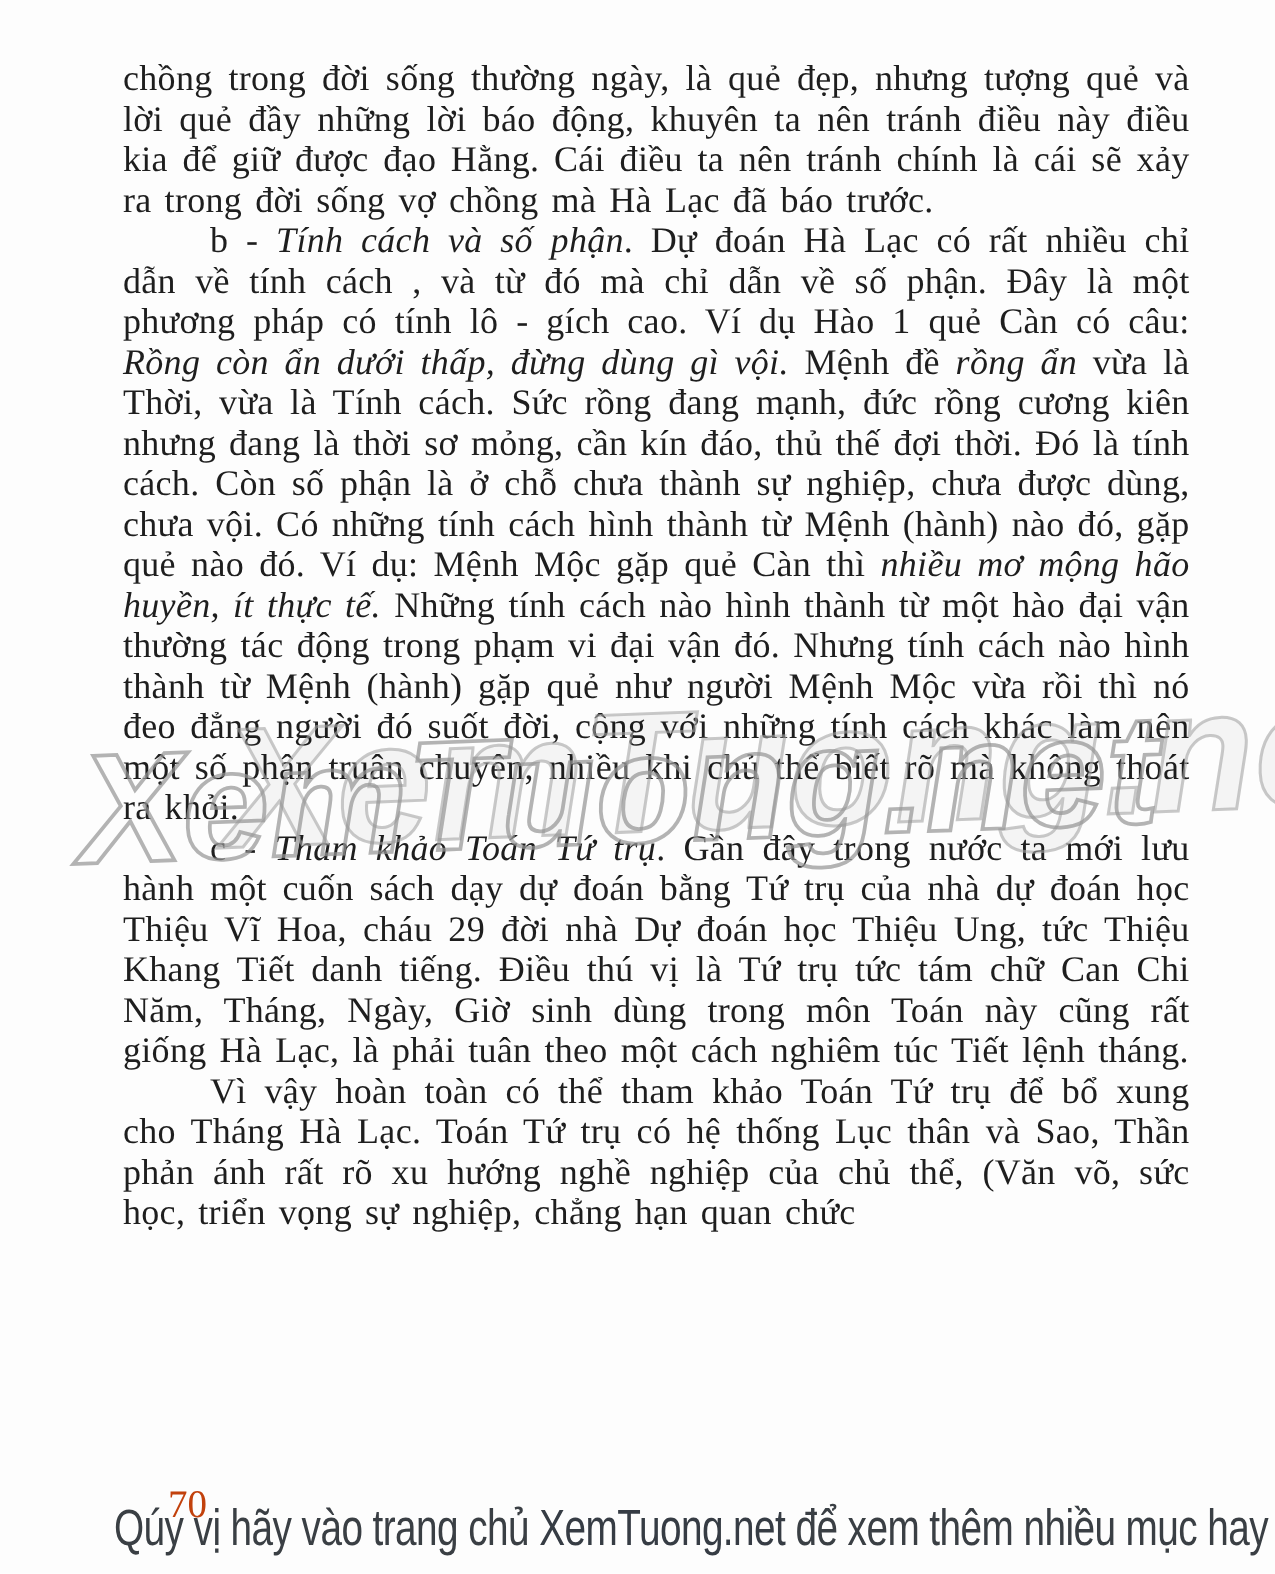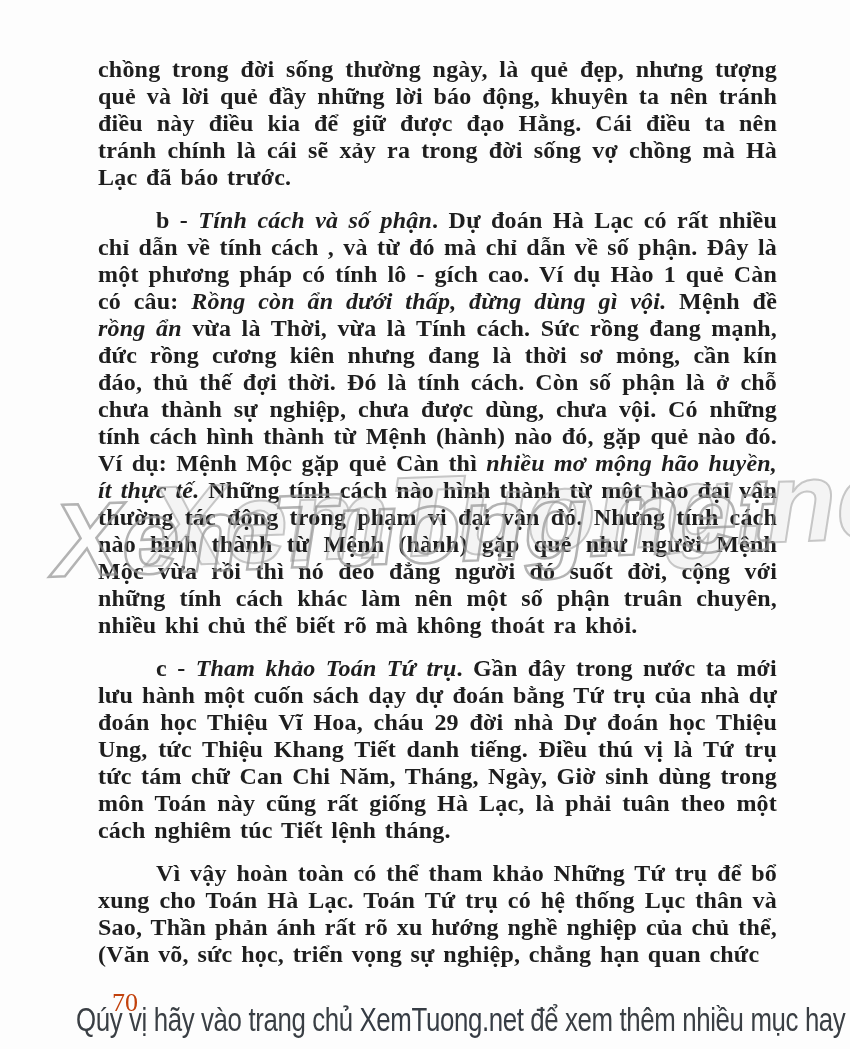--- a/index.html
+++ b/index.html
@@ -6,21 +6,21 @@
   body{width:850px;height:1049px;background:#ffffff;overflow:hidden;
        font-family:"Liberation Serif", serif;}
   .page{position:relative;width:850px;height:1049px;background:#fdfdfd;overflow:hidden;}
 
   .body-text{
     position:absolute;left:82px;top:40px;width:711px;
     font-family:"Liberation Serif", serif;
     font-size:24px;line-height:27px;color:#1e1e1e;
     letter-spacing:0.2px;word-spacing:2.5px;
   }
-  .para{margin:16px;text-align:justify;font-weight:bold;}
+  .para{margin:0;text-align:justify;}
   .para.indent{text-indent:58px;}
   .para i{font-style:italic;}
 
   
   .watermark{
     position:absolute;white-space:nowrap;pointer-events:none;
     font-family:"Liberation Sans", sans-serif;
     font-weight:700;font-style:italic;
     color:transparent;
     z-index:5;
@@ -57,21 +57,21 @@
 </style>
 </head>
 <body>
 
 <div class="page">
 
   <div class="body-text">
       <p class="para"><span>chồng trong đời sống thường ngày, là quẻ đẹp, nhưng tượng quẻ và lời quẻ đầy những lời báo động, khuyên ta nên tránh điều này điều kia để giữ được đạo Hằng. Cái điều ta nên tránh chính là cái sẽ xảy ra trong đời sống vợ chồng mà Hà Lạc đã báo trước.</span></p>
       <p class="para indent"><span>b - </span><i>Tính cách và số phận</i><span>. Dự đoán Hà Lạc có rất nhiều chỉ dẫn về tính cách , và từ đó mà chỉ dẫn về số phận. Đây là một phương pháp có tính lô - gích cao. Ví dụ Hào 1 quẻ Càn có câu: </span><i>Rồng còn ẩn dưới thấp, đừng dùng gì vội.</i><span> Mệnh đề </span><i>rồng ẩn</i><span> vừa là Thời, vừa là Tính cách. Sức rồng đang mạnh, đức rồng cương kiên nhưng đang là thời sơ mỏng, cần kín đáo, thủ thế đợi thời. Đó là tính cách. Còn số phận là ở chỗ chưa thành sự nghiệp, chưa được dùng, chưa vội. Có những tính cách hình thành từ Mệnh (hành) nào đó, gặp quẻ nào đó. Ví dụ: Mệnh Mộc gặp quẻ Càn thì </span><i>nhiều mơ mộng hão huyền, ít thực tế.</i><span> Những tính cách nào hình thành từ một hào đại vận thường tác động trong phạm vi đại vận đó. Nhưng tính cách nào hình thành từ Mệnh (hành) gặp quẻ như người Mệnh Mộc vừa rồi thì nó đeo đẳng người đó suốt đời, cộng với những tính cách khác làm nên một số phận truân chuyên, nhiều khi chủ thể biết rõ mà không thoát ra khỏi.</span></p>
       <p class="para indent"><span>c - </span><i>Tham khảo Toán Tứ trụ</i><span>. Gần đây trong nước ta mới lưu hành một cuốn sách dạy dự đoán bằng Tứ trụ của nhà dự đoán học Thiệu Vĩ Hoa, cháu 29 đời nhà Dự đoán học Thiệu Ung, tức Thiệu Khang Tiết danh tiếng. Điều thú vị là Tứ trụ tức tám chữ Can Chi Năm, Tháng, Ngày, Giờ sinh dùng trong môn Toán này cũng rất giống Hà Lạc, là phải tuân theo một cách nghiêm túc Tiết lệnh tháng.</span></p>
-      <p class="para indent"><span>Vì vậy hoàn toàn có thể tham khảo Những Tứ trụ để bổ xung cho Toán Hà Lạc. Toán Tứ trụ có hệ thống Lục thân và Sao, Thần phản ánh rất rõ xu hướng nghề nghiệp của chủ thể, (Văn võ, sức học, triển vọng sự nghiệp, chẳng hạn quan chức</span></p>
+      <p class="para indent"><span>Vì vậy hoàn toàn có thể tham khảo Toán Tứ trụ để bổ xung cho Tháng Hà Lạc. Toán Tứ trụ có hệ thống Lục thân và Sao, Thần phản ánh rất rõ xu hướng nghề nghiệp của chủ thể, (Văn võ, sức học, triển vọng sự nghiệp, chẳng hạn quan chức</span></p>
     </div>
 
   <div class="watermark copy-b">XemTuong.net</div>
   <div class="watermark copy-a">XemTuong.net</div>
 
   <div class="page-number">70</div>
 
   <div class="footer">
     <span class="footer-inner"><span>Qúy vị hãy vào trang chủ </span><span class="footer-brand">XemTuong.net</span><span> để xem thêm nhiều mục hay khác</span></span>
   </div>

